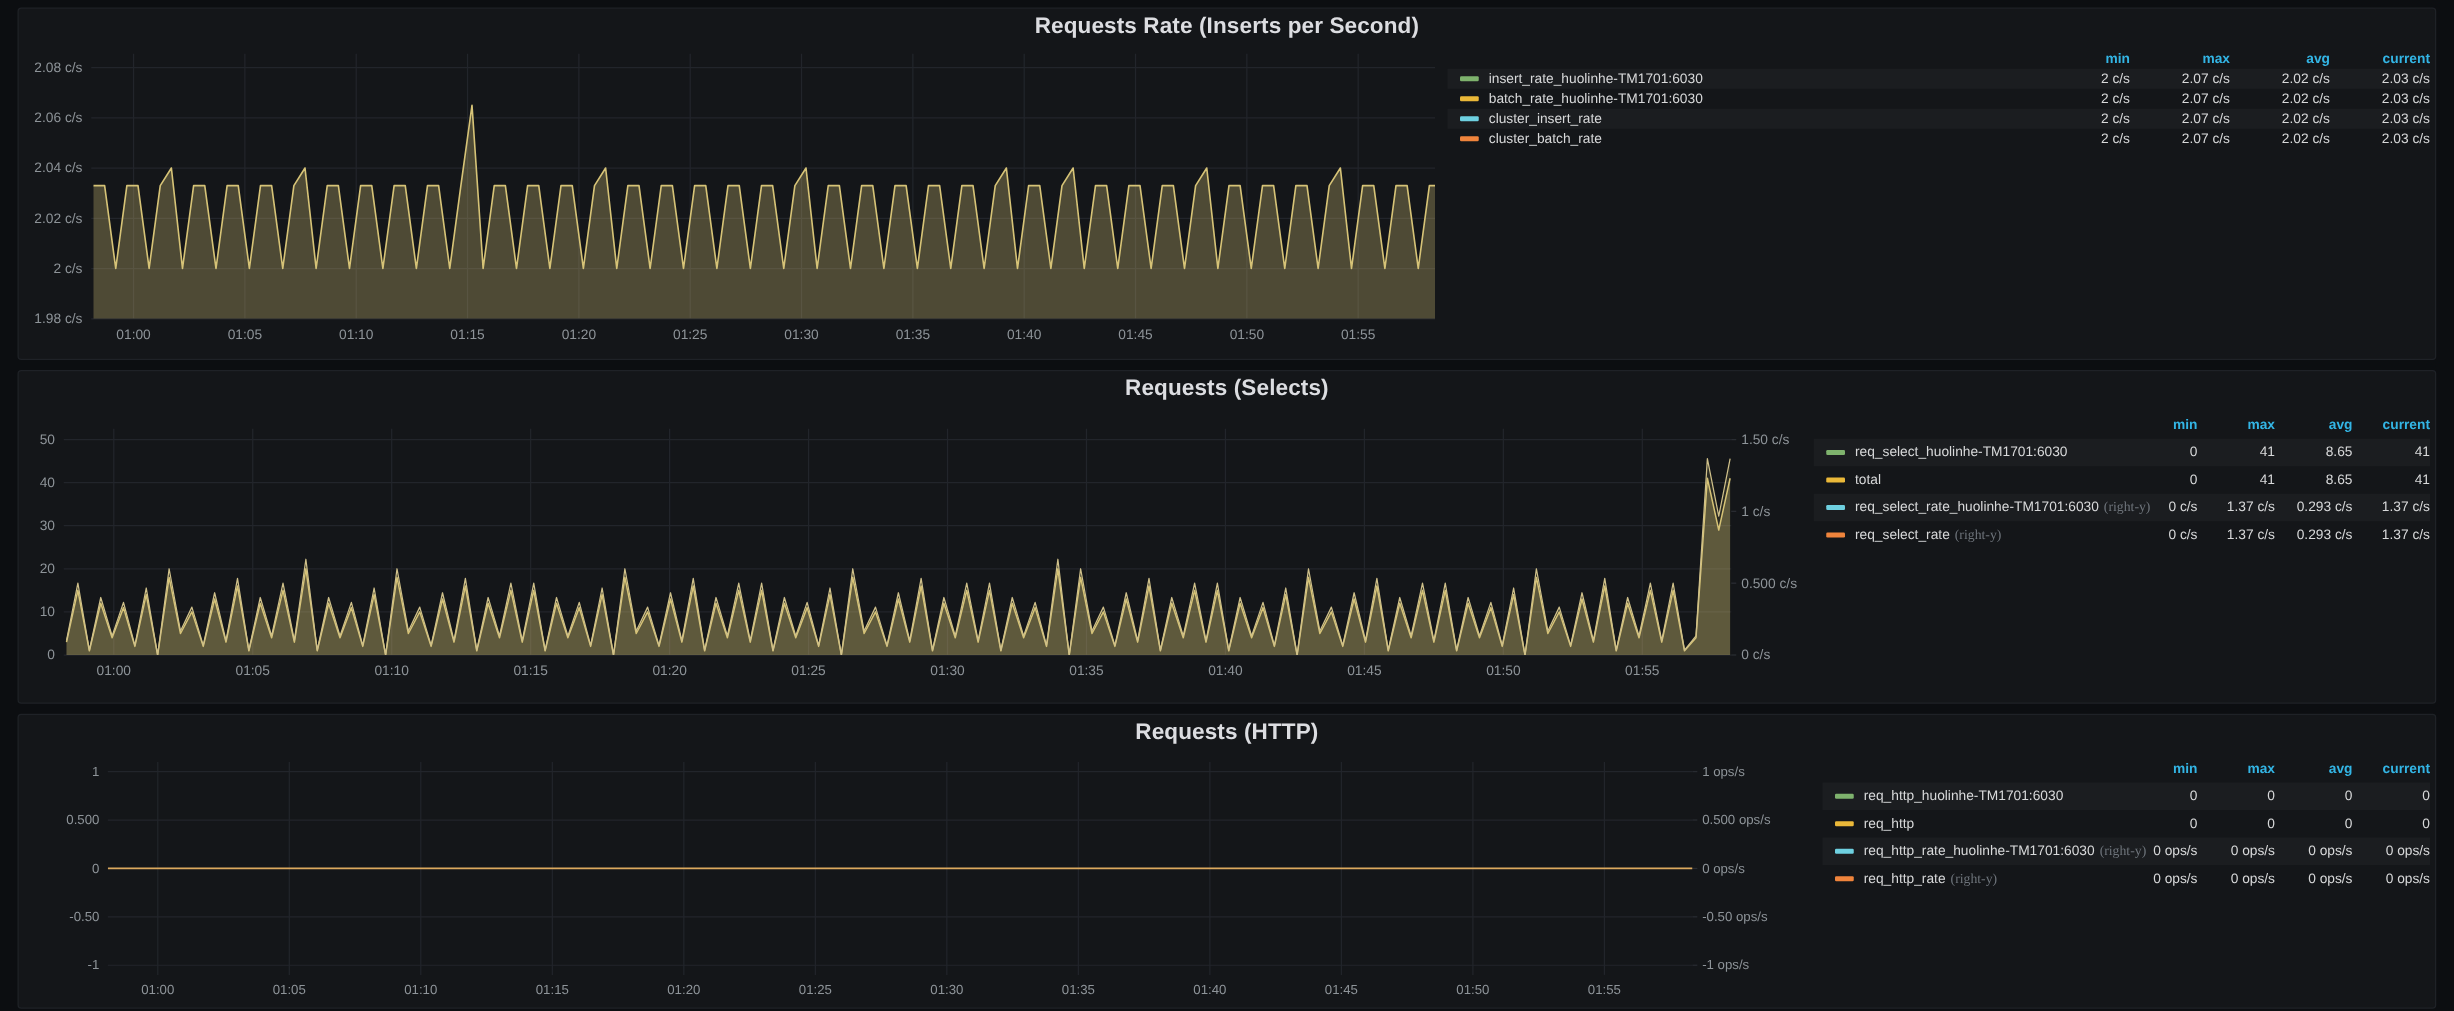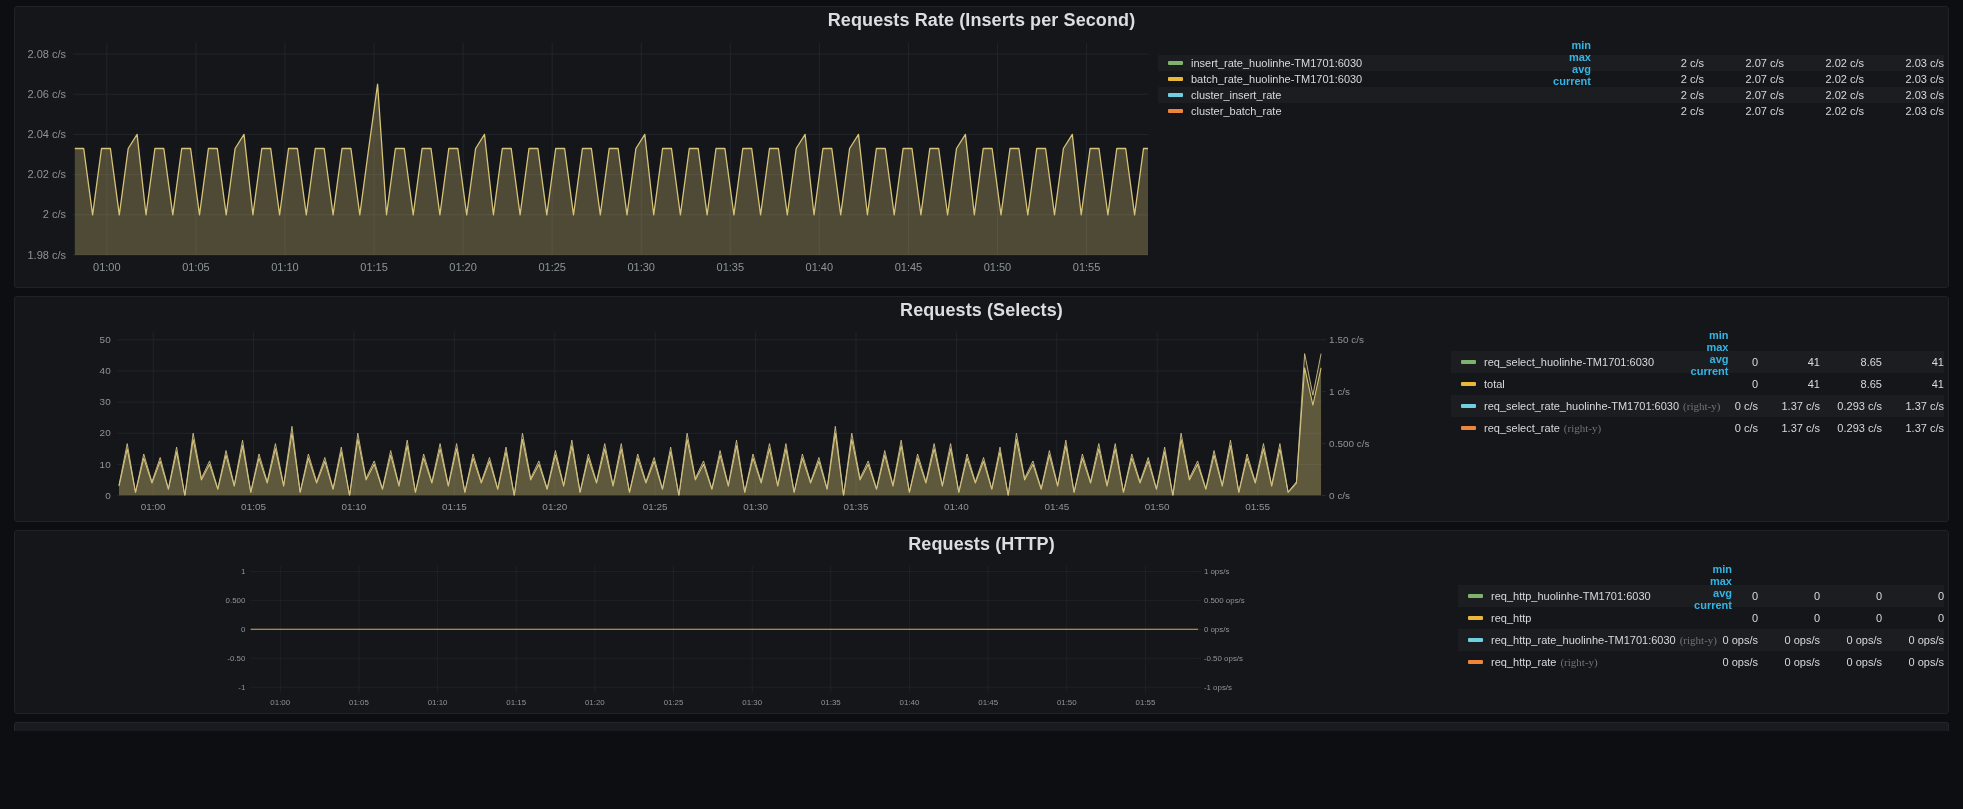--- a/index.html
+++ b/index.html
@@ -7,36 +7,36 @@
     width:1963px;height:809px;overflow:hidden;
     background:#0c0e11;
     font-family:"Liberation Sans",sans-serif;
   }
   .page{padding:6px 14px 0;display:flex;flex-direction:column;gap:8px;box-sizing:border-box;}
   .panel{
     background:#141619;border:1px solid #1f2227;border-radius:3px;
     box-sizing:border-box;position:relative;
   }
   .p1{height:282px}
-  .p2{height:226px}
-  .p3{height:184px}
+  .p2{height:267px}
+  .p3{height:236px}
   .panel-header{height:26px;display:flex;align-items:center;justify-content:center;cursor:pointer;}
   .panel-title{font-size:18px;font-weight:600;color:#dcdde1;letter-spacing:.1px;}
   .panel-body{display:flex;height:calc(100% - 28px);}
   svg.chart{flex:1;min-width:0;height:100%;display:block;}
   .ax{font-size:11px;fill:#8e9499;font-family:"Liberation Sans",sans-serif;}
   .legend{box-sizing:border-box;padding:6px 4px 0 0;}
   .p1 .legend{width:790px}
   .p2 .legend{width:497px}
   .p3 .legend{width:490px}
   .lrow{display:flex;align-items:center;}
   .p1 .lrow{height:16px}
   .p2 .lrow,.p3 .lrow{height:22px}
   .lrow:nth-child(even){background:rgba(255,255,255,0.03);}
-  .lrow.lhead{background:none;flex-direction:column;}
+  .lrow.lhead{background:none;}
   .lname{flex:1;display:flex;align-items:center;min-width:0;font-size:11px;color:#d8d9da;white-space:nowrap;}
   .swatch{width:15px;height:4px;border-radius:1px;margin:0 8px 0 10px;flex:none;cursor:pointer;}
   .sname{cursor:pointer;}
   .ssuffix{color:#6e747b;margin-left:4px;font-family:Liberation Serif, serif;}
   .lval{font-size:11px;color:#d8d9da;text-align:right;flex:none;}
   .p1 .lval{width:80px}
   .p2 .lval,.p3 .lval{width:62px}
   .lh{color:#33b5e5;font-weight:700;cursor:pointer;}
   .next-row{height:8px;background:#181b20;border:1px solid #23262c;border-bottom:none;border-radius:3px 3px 0 0;}
 </style>

